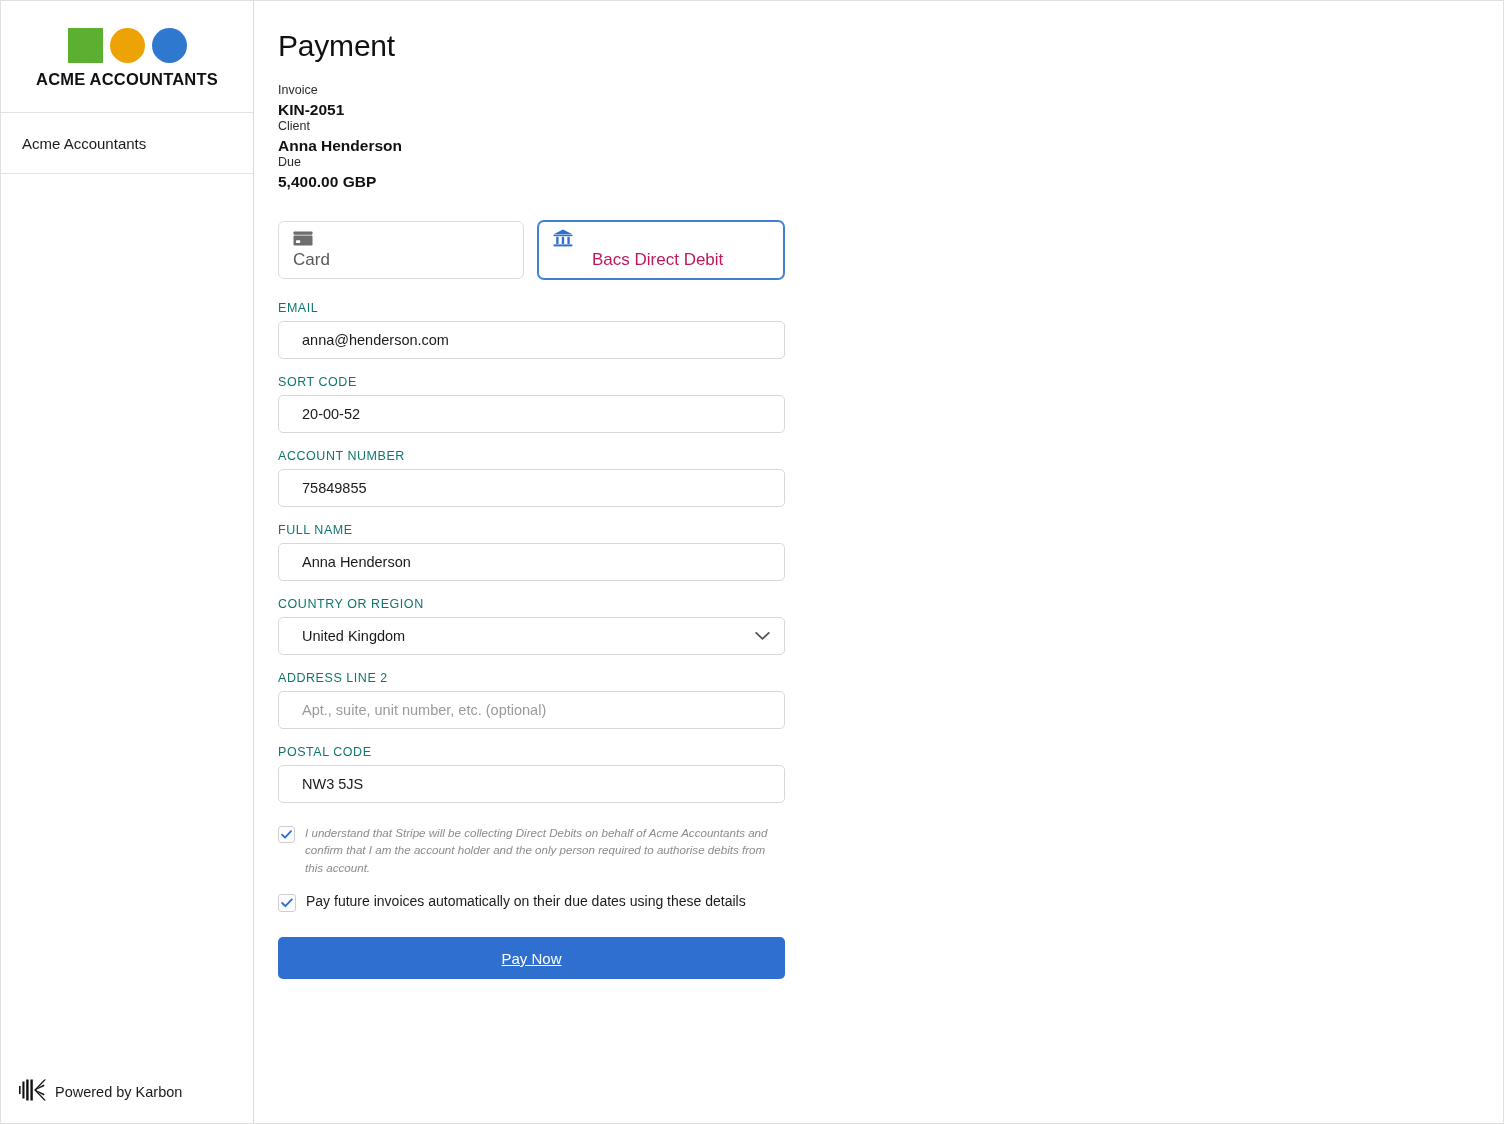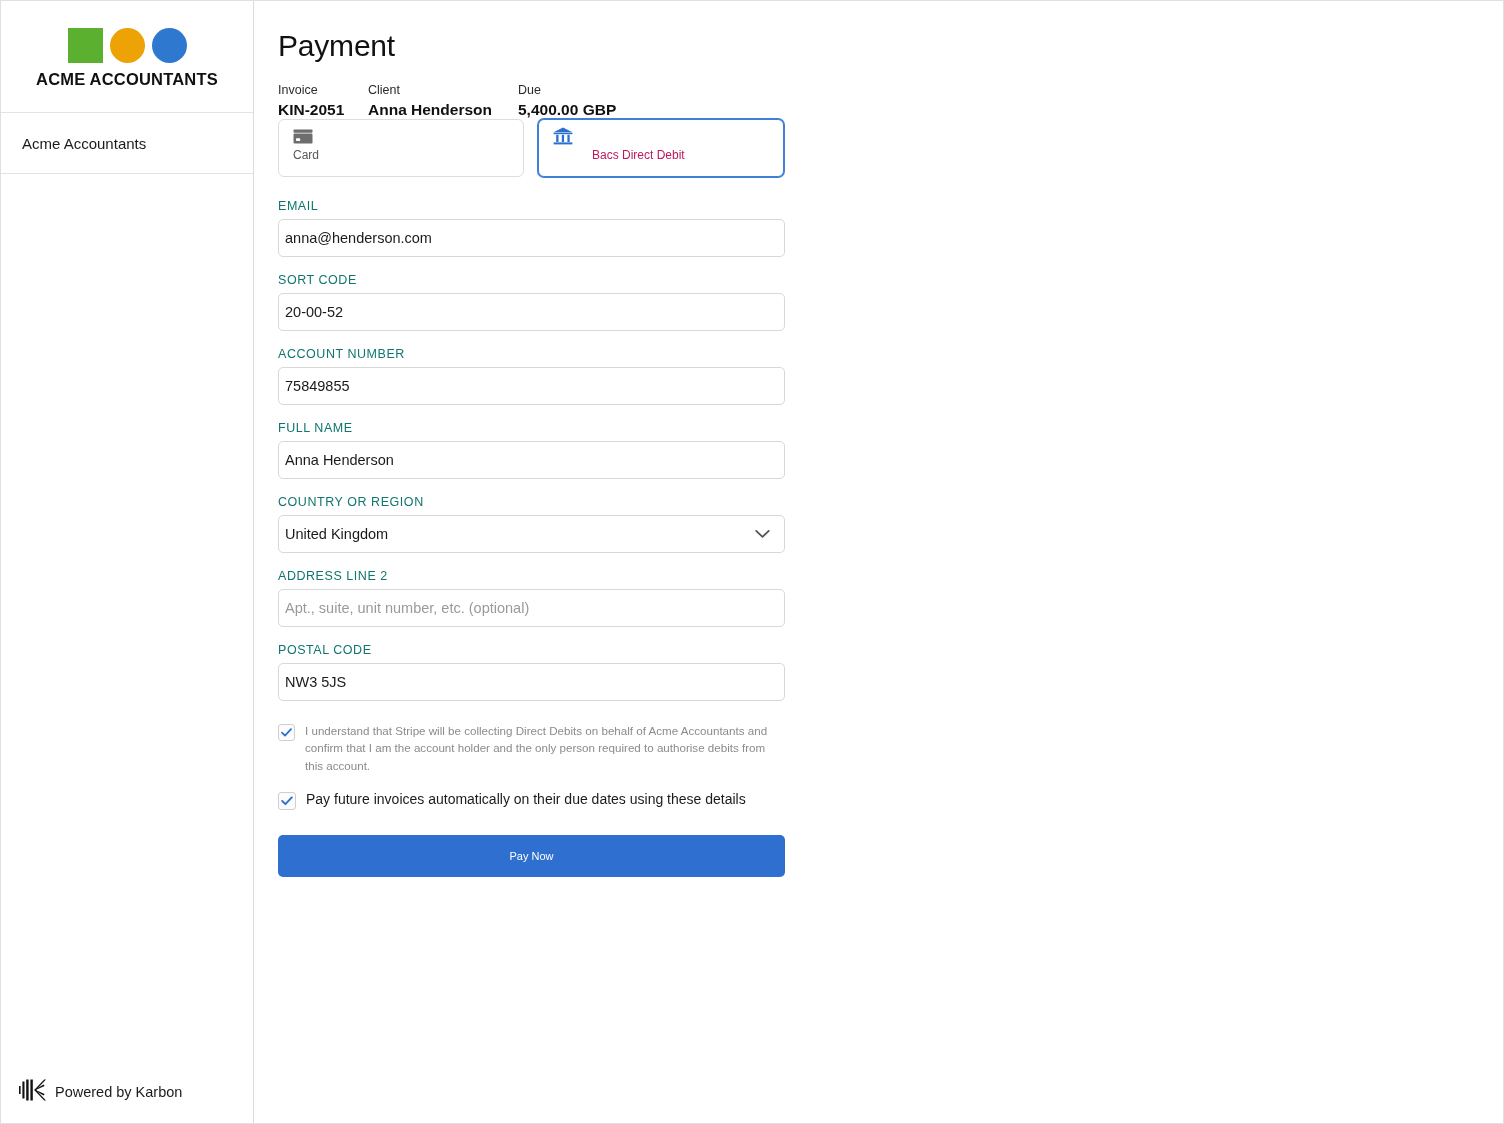--- a/index.html
+++ b/index.html
@@ -106,20 +106,22 @@
   .page-title {
     font-size: 30px;
     font-weight: normal;
     letter-spacing: -0.2px;
     margin: 0 0 20px 0;
     color: #111;
   }
 
   .summary {
     display: flex;
+    margin-bottom: 30px;
+    flex-direction: column;
   }
   .summary-item { display: flex; flex-direction: column; }
   .summary-item.invoice { width: 90px; }
   .summary-item.client  { width: 150px; }
   .summary-label {
     font-size: 12.5px;
     color: #2b2b2b;
     margin-bottom: 4px;
     font-weight: normal;
   }
@@ -147,21 +149,21 @@
     flex-direction: column;
     justify-content: flex-start;
     cursor: pointer;
   }
   .method.selected {
     border: 1px solid #3f7fd6;
     box-shadow: 0 0 0 1px #3f7fd6;
   }
   .method-icon { height: 18px; display: flex; align-items: center; }
   .method-label {
-    font-size: 12px;
+    font-size: 17px;
     color: #585858;
     margin-top: 3px;
   }
   .method.selected .method-label { color: #be185d; margin-left: 39px; }
 
   
   .field { margin-bottom: 7px; }
   .field-label {
     font-size: 12.5px;
     letter-spacing: 0.55px;
@@ -171,21 +173,21 @@
     display: block;
   }
   .input-box {
     width: 507px;
     height: 38px;
     border: 1px solid #d8d8d8;
     border-radius: 5px;
     background: #fff;
     display: flex;
     align-items: center;
-    padding: 0 6px;
+    padding: 0 23px;
     font-size: 14.5px;
     color: #1a1a1a;
     position: relative;
   }
   .input-box.placeholder { color: #9a9a9a; }
   .select-chevron {
     position: absolute;
     right: 14px;
     top: 50%;
     transform: translateY(-50%);
@@ -214,41 +216,43 @@
     justify-content: center;
     margin-top: 2px;
     cursor: pointer;
   }
   .cb.big { width: 18px; height: 18px; margin-top: 1px; }
   .mandate-text {
     font-size: 11.6px;
     line-height: 1.5;
     color: #8b8b8b;
     width: 478px;
+    font-style: italic;
   }
   .auto-text {
     font-size: 14px;
     color: #1b1b1b;
     line-height: 1.25;
   }
 
   .pay-btn {
     width: 507px;
     height: 42px;
     margin-top: 25px;
     background: #2f6fd0;
     border: none;
     border-radius: 5px;
     color: #ffffff;
-    font-size: 11px;
+    font-size: 15px;
     font-family: "Liberation Sans", sans-serif;
     display: flex;
     align-items: center;
     justify-content: center;
     cursor: pointer;
+    text-decoration: underline;
   }
 </style>
 </head>
 <body>
 
 <div class="page">
 
   <aside class="sidebar">
 
     <div class="brand-block">

